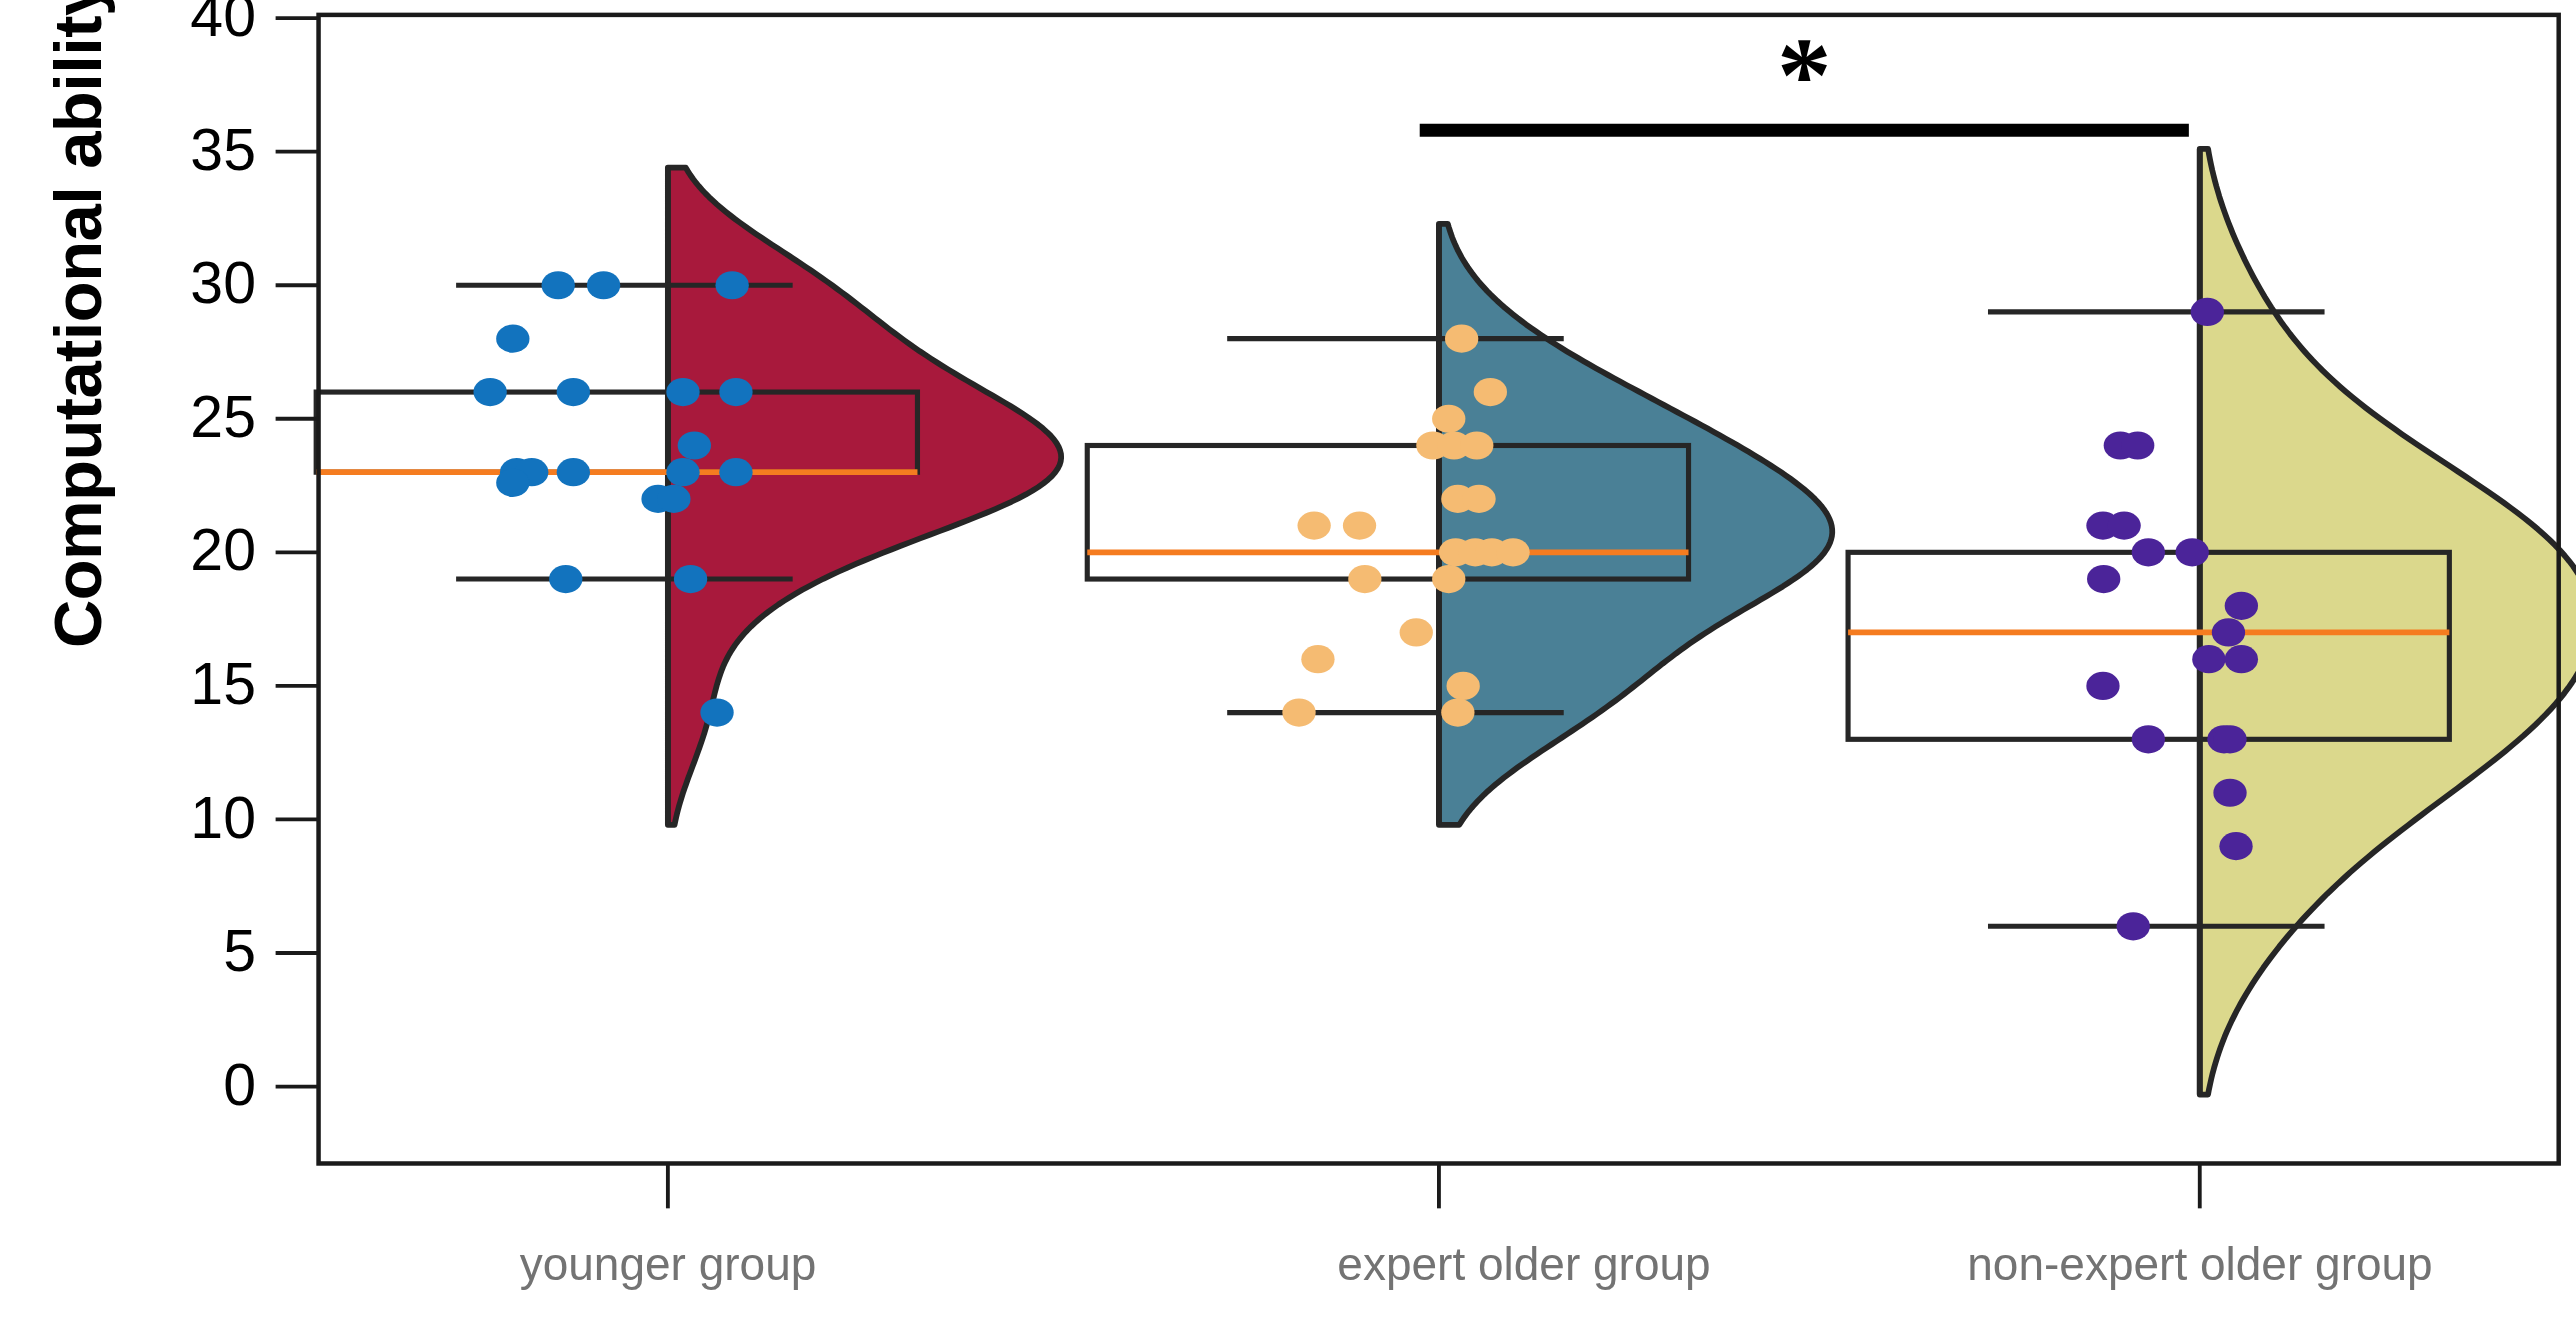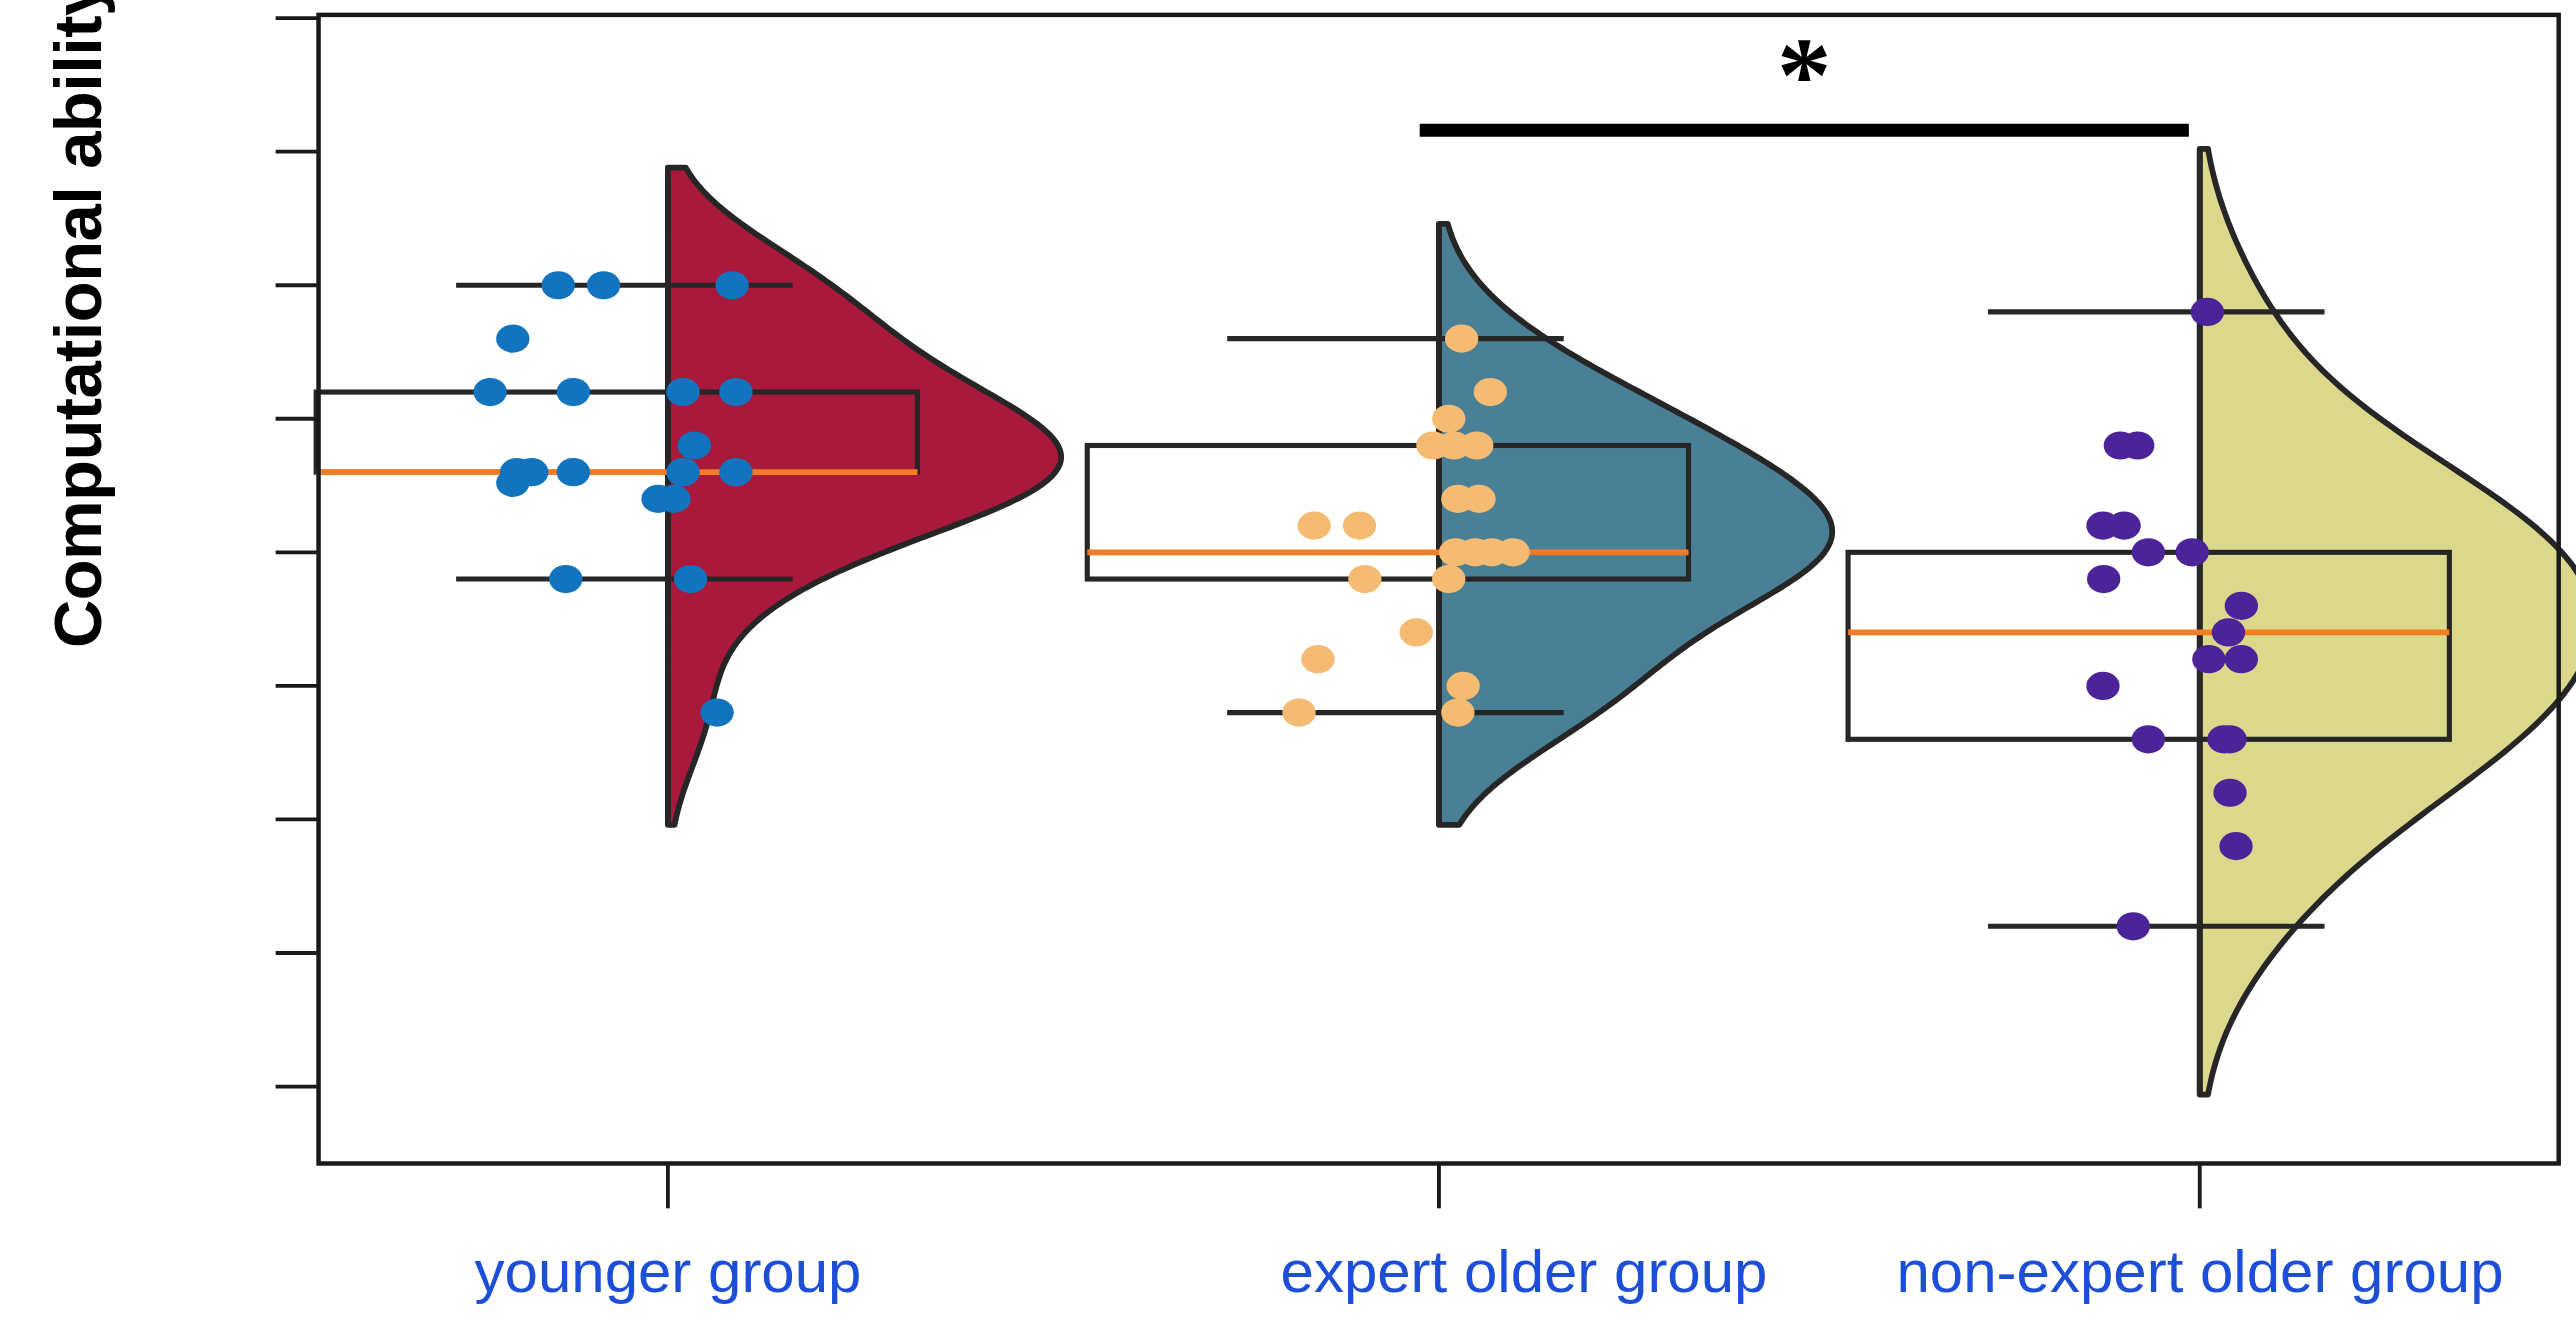--- a/index.html
+++ b/index.html
@@ -24,33 +24,44 @@
     width:103px;
     text-align:right;
     font-size:59px;
     color:#000;
     line-height:1;
   }
   #ytick-labels{position:absolute;left:128px;top:0;width:128px;height:100%;}
   .xtick-label{
     position:absolute;
     transform:translateX(-50%);
-    font-size:60px;
-    color:#1d4ed8;
+    font-size:46px;
+    color:#737373;
     white-space:nowrap;
   }
   svg#plot{position:absolute;left:0;top:0;}
 </style>
 </head>
 <body>
 
 <div id="stage">
 
   <div id="ylabel">Computational ability</div>
 
+  <div id="ytick-labels">
+      <div class="ytick-label" style="top: -13px;">40</div>
+      <div class="ytick-label" style="top: 121px;">35</div>
+      <div class="ytick-label" style="top: 254px;">30</div>
+      <div class="ytick-label" style="top: 388px;">25</div>
+      <div class="ytick-label" style="top: 521px;">20</div>
+      <div class="ytick-label" style="top: 655px;">15</div>
+      <div class="ytick-label" style="top: 789px;">10</div>
+      <div class="ytick-label" style="top: 922px;">5</div>
+      <div class="ytick-label" style="top: 1056px;">0</div>
+    </div>
 
   <svg id="plot" width="2576" height="1329" viewBox="0 0 4019 2073">
     <g id="violins">
         <path d="M 1042 1286.585 L 1052.4 1286.6 L 1053.6 1280.9 L 1054.9 1275.1 L 1056.2 1269.4 L 1057.7 1263.7 L 1059.2 1257.9 L 1060.9 1252.2 L 1062.6 1246.5 L 1064.4 1240.8 L 1066.2 1235.0 L 1068.2 1229.3 L 1070.2 1223.6 L 1072.2 1217.9 L 1074.3 1212.1 L 1076.4 1206.4 L 1078.6 1200.7 L 1080.7 1194.9 L 1082.9 1189.2 L 1085.0 1183.5 L 1087.1 1177.8 L 1089.2 1172.0 L 1091.2 1166.3 L 1093.2 1160.6 L 1095.2 1154.9 L 1097.1 1149.1 L 1098.9 1143.4 L 1100.6 1137.7 L 1102.3 1131.9 L 1103.9 1126.2 L 1105.4 1120.5 L 1106.9 1114.8 L 1108.3 1109.0 L 1109.7 1103.3 L 1111.1 1097.6 L 1112.5 1091.9 L 1113.9 1086.1 L 1115.3 1080.4 L 1116.8 1074.7 L 1118.3 1068.9 L 1120.0 1063.2 L 1121.8 1057.5 L 1123.7 1051.8 L 1125.8 1046.0 L 1128.0 1040.3 L 1130.5 1034.6 L 1133.3 1028.9 L 1136.3 1023.1 L 1139.5 1017.4 L 1143.1 1011.7 L 1147.0 1005.9 L 1151.2 1000.2 L 1155.8 994.5 L 1160.7 988.8 L 1166.0 983.0 L 1171.7 977.3 L 1177.8 971.6 L 1184.2 965.9 L 1191.2 960.1 L 1198.5 954.4 L 1206.3 948.7 L 1214.5 942.9 L 1223.1 937.2 L 1232.2 931.5 L 1241.8 925.8 L 1251.8 920.0 L 1262.3 914.3 L 1273.2 908.6 L 1284.6 902.8 L 1296.5 897.1 L 1308.8 891.4 L 1321.5 885.7 L 1334.6 879.9 L 1348.2 874.2 L 1362.1 868.5 L 1376.3 862.8 L 1390.8 857.0 L 1405.5 851.3 L 1420.5 845.6 L 1435.6 839.8 L 1450.7 834.1 L 1465.9 828.4 L 1481.0 822.7 L 1495.9 816.9 L 1510.6 811.2 L 1525.1 805.5 L 1539.1 799.8 L 1552.7 794.0 L 1565.7 788.3 L 1578.0 782.6 L 1589.7 776.8 L 1600.6 771.1 L 1610.6 765.4 L 1619.8 759.7 L 1627.9 753.9 L 1635.1 748.2 L 1641.2 742.5 L 1646.2 736.8 L 1650.2 731.0 L 1653.1 725.3 L 1654.9 719.6 L 1655.6 713.8 L 1655.3 708.1 L 1653.9 702.4 L 1651.6 696.7 L 1648.3 690.9 L 1644.2 685.2 L 1639.2 679.5 L 1633.4 673.8 L 1627.0 668.0 L 1619.9 662.3 L 1612.2 656.6 L 1604.0 650.8 L 1595.4 645.1 L 1586.4 639.4 L 1577.2 633.7 L 1567.6 627.9 L 1557.9 622.2 L 1548.1 616.5 L 1538.2 610.8 L 1528.3 605.0 L 1518.4 599.3 L 1508.6 593.6 L 1498.8 587.8 L 1489.2 582.1 L 1479.8 576.4 L 1470.5 570.7 L 1461.3 564.9 L 1452.4 559.2 L 1443.7 553.5 L 1435.1 547.8 L 1426.8 542.0 L 1418.6 536.3 L 1410.7 530.6 L 1402.9 524.8 L 1395.2 519.1 L 1387.6 513.4 L 1380.2 507.7 L 1372.8 501.9 L 1365.5 496.2 L 1358.2 490.5 L 1350.9 484.7 L 1343.6 479.0 L 1336.2 473.3 L 1328.8 467.6 L 1321.3 461.8 L 1313.6 456.1 L 1305.9 450.4 L 1298.1 444.7 L 1290.1 438.9 L 1282.0 433.2 L 1273.7 427.5 L 1265.4 421.7 L 1256.9 416.0 L 1248.4 410.3 L 1239.7 404.6 L 1231.0 398.8 L 1222.3 393.1 L 1213.6 387.4 L 1204.9 381.7 L 1196.2 375.9 L 1187.6 370.2 L 1179.1 364.5 L 1170.8 358.7 L 1162.6 353.0 L 1154.7 347.3 L 1146.9 341.6 L 1139.4 335.8 L 1132.2 330.1 L 1125.2 324.4 L 1118.5 318.7 L 1112.2 312.9 L 1106.2 307.2 L 1100.5 301.5 L 1095.1 295.7 L 1090.1 290.0 L 1085.4 284.3 L 1081.1 278.6 L 1077.0 272.8 L 1073.3 267.1 L 1069.9 261.4 L 1042 261.38000000000005 Z" fill="#A8193C" stroke="#262626" stroke-width="9" stroke-linejoin="round"></path>
         <line x1="1042" y1="1286.585" x2="1042" y2="261.38000000000005" stroke="#262626" stroke-width="9"></line>
         <path d="M 2245 1286.585 L 2276.8 1286.6 L 2280.1 1281.3 L 2283.6 1276.1 L 2287.4 1270.9 L 2291.5 1265.6 L 2295.8 1260.4 L 2300.3 1255.2 L 2305.2 1249.9 L 2310.3 1244.7 L 2315.6 1239.4 L 2321.2 1234.2 L 2327.1 1229.0 L 2333.2 1223.7 L 2339.6 1218.5 L 2346.2 1213.2 L 2353.0 1208.0 L 2360.0 1202.8 L 2367.2 1197.5 L 2374.5 1192.3 L 2382.1 1187.1 L 2389.7 1181.8 L 2397.4 1176.6 L 2405.3 1171.3 L 2413.2 1166.1 L 2421.1 1160.9 L 2429.1 1155.6 L 2437.1 1150.4 L 2445.0 1145.1 L 2452.9 1139.9 L 2460.8 1134.7 L 2468.6 1129.4 L 2476.3 1124.2 L 2484.0 1119.0 L 2491.5 1113.7 L 2498.9 1108.5 L 2506.2 1103.2 L 2513.4 1098.0 L 2520.5 1092.8 L 2527.5 1087.5 L 2534.3 1082.3 L 2541.1 1077.0 L 2547.8 1071.8 L 2554.5 1066.6 L 2561.1 1061.3 L 2567.7 1056.1 L 2574.2 1050.9 L 2580.8 1045.6 L 2587.5 1040.4 L 2594.1 1035.1 L 2600.9 1029.9 L 2607.8 1024.7 L 2614.7 1019.4 L 2621.9 1014.2 L 2629.1 1008.9 L 2636.5 1003.7 L 2644.1 998.5 L 2651.9 993.2 L 2659.9 988.0 L 2668.0 982.8 L 2676.3 977.5 L 2684.8 972.3 L 2693.4 967.0 L 2702.1 961.8 L 2710.9 956.6 L 2719.8 951.3 L 2728.8 946.1 L 2737.8 940.8 L 2746.7 935.6 L 2755.6 930.4 L 2764.4 925.1 L 2773.0 919.9 L 2781.5 914.7 L 2789.7 909.4 L 2797.6 904.2 L 2805.2 898.9 L 2812.4 893.7 L 2819.3 888.5 L 2825.6 883.2 L 2831.5 878.0 L 2836.9 872.7 L 2841.7 867.5 L 2846.0 862.3 L 2849.6 857.0 L 2852.7 851.8 L 2855.1 846.6 L 2856.9 841.3 L 2858.1 836.1 L 2858.6 830.8 L 2858.5 825.6 L 2857.8 820.4 L 2856.5 815.1 L 2854.5 809.9 L 2852.0 804.6 L 2849.0 799.4 L 2845.4 794.2 L 2841.4 788.9 L 2836.8 783.7 L 2831.8 778.5 L 2826.4 773.2 L 2820.5 768.0 L 2814.3 762.7 L 2807.8 757.5 L 2801.0 752.3 L 2793.8 747.0 L 2786.4 741.8 L 2778.8 736.5 L 2770.9 731.3 L 2762.8 726.1 L 2754.6 720.8 L 2746.1 715.6 L 2737.5 710.4 L 2728.8 705.1 L 2719.9 699.9 L 2710.9 694.6 L 2701.8 689.4 L 2692.6 684.2 L 2683.2 678.9 L 2673.8 673.7 L 2664.4 668.4 L 2654.8 663.2 L 2645.2 658.0 L 2635.5 652.7 L 2625.8 647.5 L 2616.0 642.3 L 2606.2 637.0 L 2596.4 631.8 L 2586.5 626.5 L 2576.7 621.3 L 2566.9 616.1 L 2557.1 610.8 L 2547.3 605.6 L 2537.5 600.3 L 2527.8 595.1 L 2518.2 589.9 L 2508.6 584.6 L 2499.2 579.4 L 2489.8 574.2 L 2480.5 568.9 L 2471.4 563.7 L 2462.3 558.4 L 2453.5 553.2 L 2444.7 548.0 L 2436.1 542.7 L 2427.7 537.5 L 2419.5 532.2 L 2411.4 527.0 L 2403.6 521.8 L 2395.9 516.5 L 2388.4 511.3 L 2381.1 506.1 L 2374.1 500.8 L 2367.2 495.6 L 2360.6 490.3 L 2354.1 485.1 L 2347.9 479.9 L 2341.9 474.6 L 2336.1 469.4 L 2330.6 464.1 L 2325.2 458.9 L 2320.1 453.7 L 2315.2 448.4 L 2310.5 443.2 L 2306.0 438.0 L 2301.8 432.7 L 2297.7 427.5 L 2293.9 422.2 L 2290.2 417.0 L 2286.8 411.8 L 2283.5 406.5 L 2280.4 401.3 L 2277.5 396.0 L 2274.8 390.8 L 2272.3 385.6 L 2269.9 380.3 L 2267.7 375.1 L 2265.6 369.9 L 2263.7 364.6 L 2262.0 359.4 L 2260.3 354.1 L 2258.8 348.9 L 2245 348.89750000000015 Z" fill="#4A8096" stroke="#262626" stroke-width="9" stroke-linejoin="round"></path>
         <line x1="2245" y1="1286.585" x2="2245" y2="348.89750000000015" stroke="#262626" stroke-width="9"></line>
         <path d="M 3432 1707.5024999999998 L 3444.9 1707.5 L 3446.4 1699.3 L 3448.2 1691.0 L 3450.0 1682.8 L 3452.0 1674.5 L 3454.2 1666.3 L 3456.6 1658.1 L 3459.1 1649.8 L 3461.8 1641.6 L 3464.7 1633.3 L 3467.8 1625.1 L 3471.0 1616.8 L 3474.5 1608.6 L 3478.2 1600.4 L 3482.0 1592.1 L 3486.1 1583.9 L 3490.3 1575.6 L 3494.7 1567.4 L 3499.4 1559.1 L 3504.2 1550.9 L 3509.2 1542.7 L 3514.4 1534.4 L 3519.8 1526.2 L 3525.4 1517.9 L 3531.1 1509.7 L 3537.1 1501.5 L 3543.2 1493.2 L 3549.5 1485.0 L 3555.9 1476.7 L 3562.6 1468.5 L 3569.4 1460.2 L 3576.4 1452.0 L 3583.6 1443.8 L 3591.0 1435.5 L 3598.6 1427.3 L 3606.4 1419.0 L 3614.3 1410.8 L 3622.5 1402.6 L 3630.8 1394.3 L 3639.4 1386.1 L 3648.1 1377.8 L 3657.1 1369.6 L 3666.2 1361.3 L 3675.6 1353.1 L 3685.1 1344.9 L 3694.9 1336.6 L 3704.8 1328.4 L 3714.9 1320.1 L 3725.2 1311.9 L 3735.7 1303.7 L 3746.2 1295.4 L 3757.0 1287.2 L 3767.8 1278.9 L 3778.7 1270.7 L 3789.7 1262.4 L 3800.8 1254.2 L 3811.9 1246.0 L 3822.9 1237.7 L 3834.0 1229.5 L 3845.0 1221.2 L 3855.9 1213.0 L 3866.8 1204.7 L 3877.5 1196.5 L 3888.0 1188.3 L 3898.4 1180.0 L 3908.6 1171.8 L 3918.5 1163.5 L 3928.2 1155.3 L 3937.6 1147.1 L 3946.7 1138.8 L 3955.5 1130.6 L 3964.0 1122.3 L 3972.1 1114.1 L 3979.9 1105.8 L 3987.3 1097.6 L 3994.3 1089.4 L 4000.9 1081.1 L 4007.0 1072.9 L 4012.8 1064.6 L 4018.1 1056.4 L 4023.0 1048.2 L 4027.4 1039.9 L 4031.4 1031.7 L 4034.9 1023.4 L 4037.9 1015.2 L 4040.5 1006.9 L 4042.5 998.7 L 4044.1 990.5 L 4045.1 982.2 L 4045.6 974.0 L 4045.6 965.7 L 4045.0 957.5 L 4043.9 949.3 L 4042.2 941.0 L 4040.0 932.8 L 4037.2 924.5 L 4033.8 916.3 L 4029.9 908.0 L 4025.3 899.8 L 4020.2 891.6 L 4014.6 883.3 L 4008.3 875.1 L 4001.5 866.8 L 3994.2 858.6 L 3986.3 850.3 L 3977.9 842.1 L 3969.0 833.9 L 3959.6 825.6 L 3949.8 817.4 L 3939.6 809.1 L 3929.0 800.9 L 3918.0 792.7 L 3906.7 784.4 L 3895.1 776.2 L 3883.3 767.9 L 3871.2 759.7 L 3859.0 751.4 L 3846.6 743.2 L 3834.2 735.0 L 3821.7 726.7 L 3809.2 718.5 L 3796.7 710.2 L 3784.3 702.0 L 3771.9 693.8 L 3759.8 685.5 L 3747.7 677.3 L 3735.9 669.0 L 3724.3 660.8 L 3712.9 652.5 L 3701.8 644.3 L 3691.0 636.1 L 3680.5 627.8 L 3670.3 619.6 L 3660.4 611.3 L 3650.9 603.1 L 3641.7 594.8 L 3632.8 586.6 L 3624.2 578.4 L 3615.9 570.1 L 3608.0 561.9 L 3600.4 553.6 L 3593.1 545.4 L 3586.1 537.2 L 3579.3 528.9 L 3572.8 520.7 L 3566.6 512.4 L 3560.5 504.2 L 3554.8 495.9 L 3549.2 487.7 L 3543.8 479.5 L 3538.6 471.2 L 3533.5 463.0 L 3528.6 454.7 L 3523.9 446.5 L 3519.3 438.3 L 3514.8 430.0 L 3510.5 421.8 L 3506.3 413.5 L 3502.2 405.3 L 3498.3 397.0 L 3494.4 388.8 L 3490.7 380.6 L 3487.1 372.3 L 3483.6 364.1 L 3480.2 355.8 L 3477.0 347.6 L 3473.9 339.4 L 3470.9 331.1 L 3468.0 322.9 L 3465.2 314.6 L 3462.6 306.4 L 3460.2 298.1 L 3457.8 289.9 L 3455.6 281.7 L 3453.5 273.4 L 3451.5 265.2 L 3449.7 256.9 L 3448.0 248.7 L 3446.4 240.4 L 3445.0 232.2 L 3432 232.20749999999992 Z" fill="#DBD88C" stroke="#262626" stroke-width="9" stroke-linejoin="round"></path>
         <line x1="3432" y1="1707.5024999999998" x2="3432" y2="232.20749999999992" stroke="#262626" stroke-width="9"></line>
       </g>

